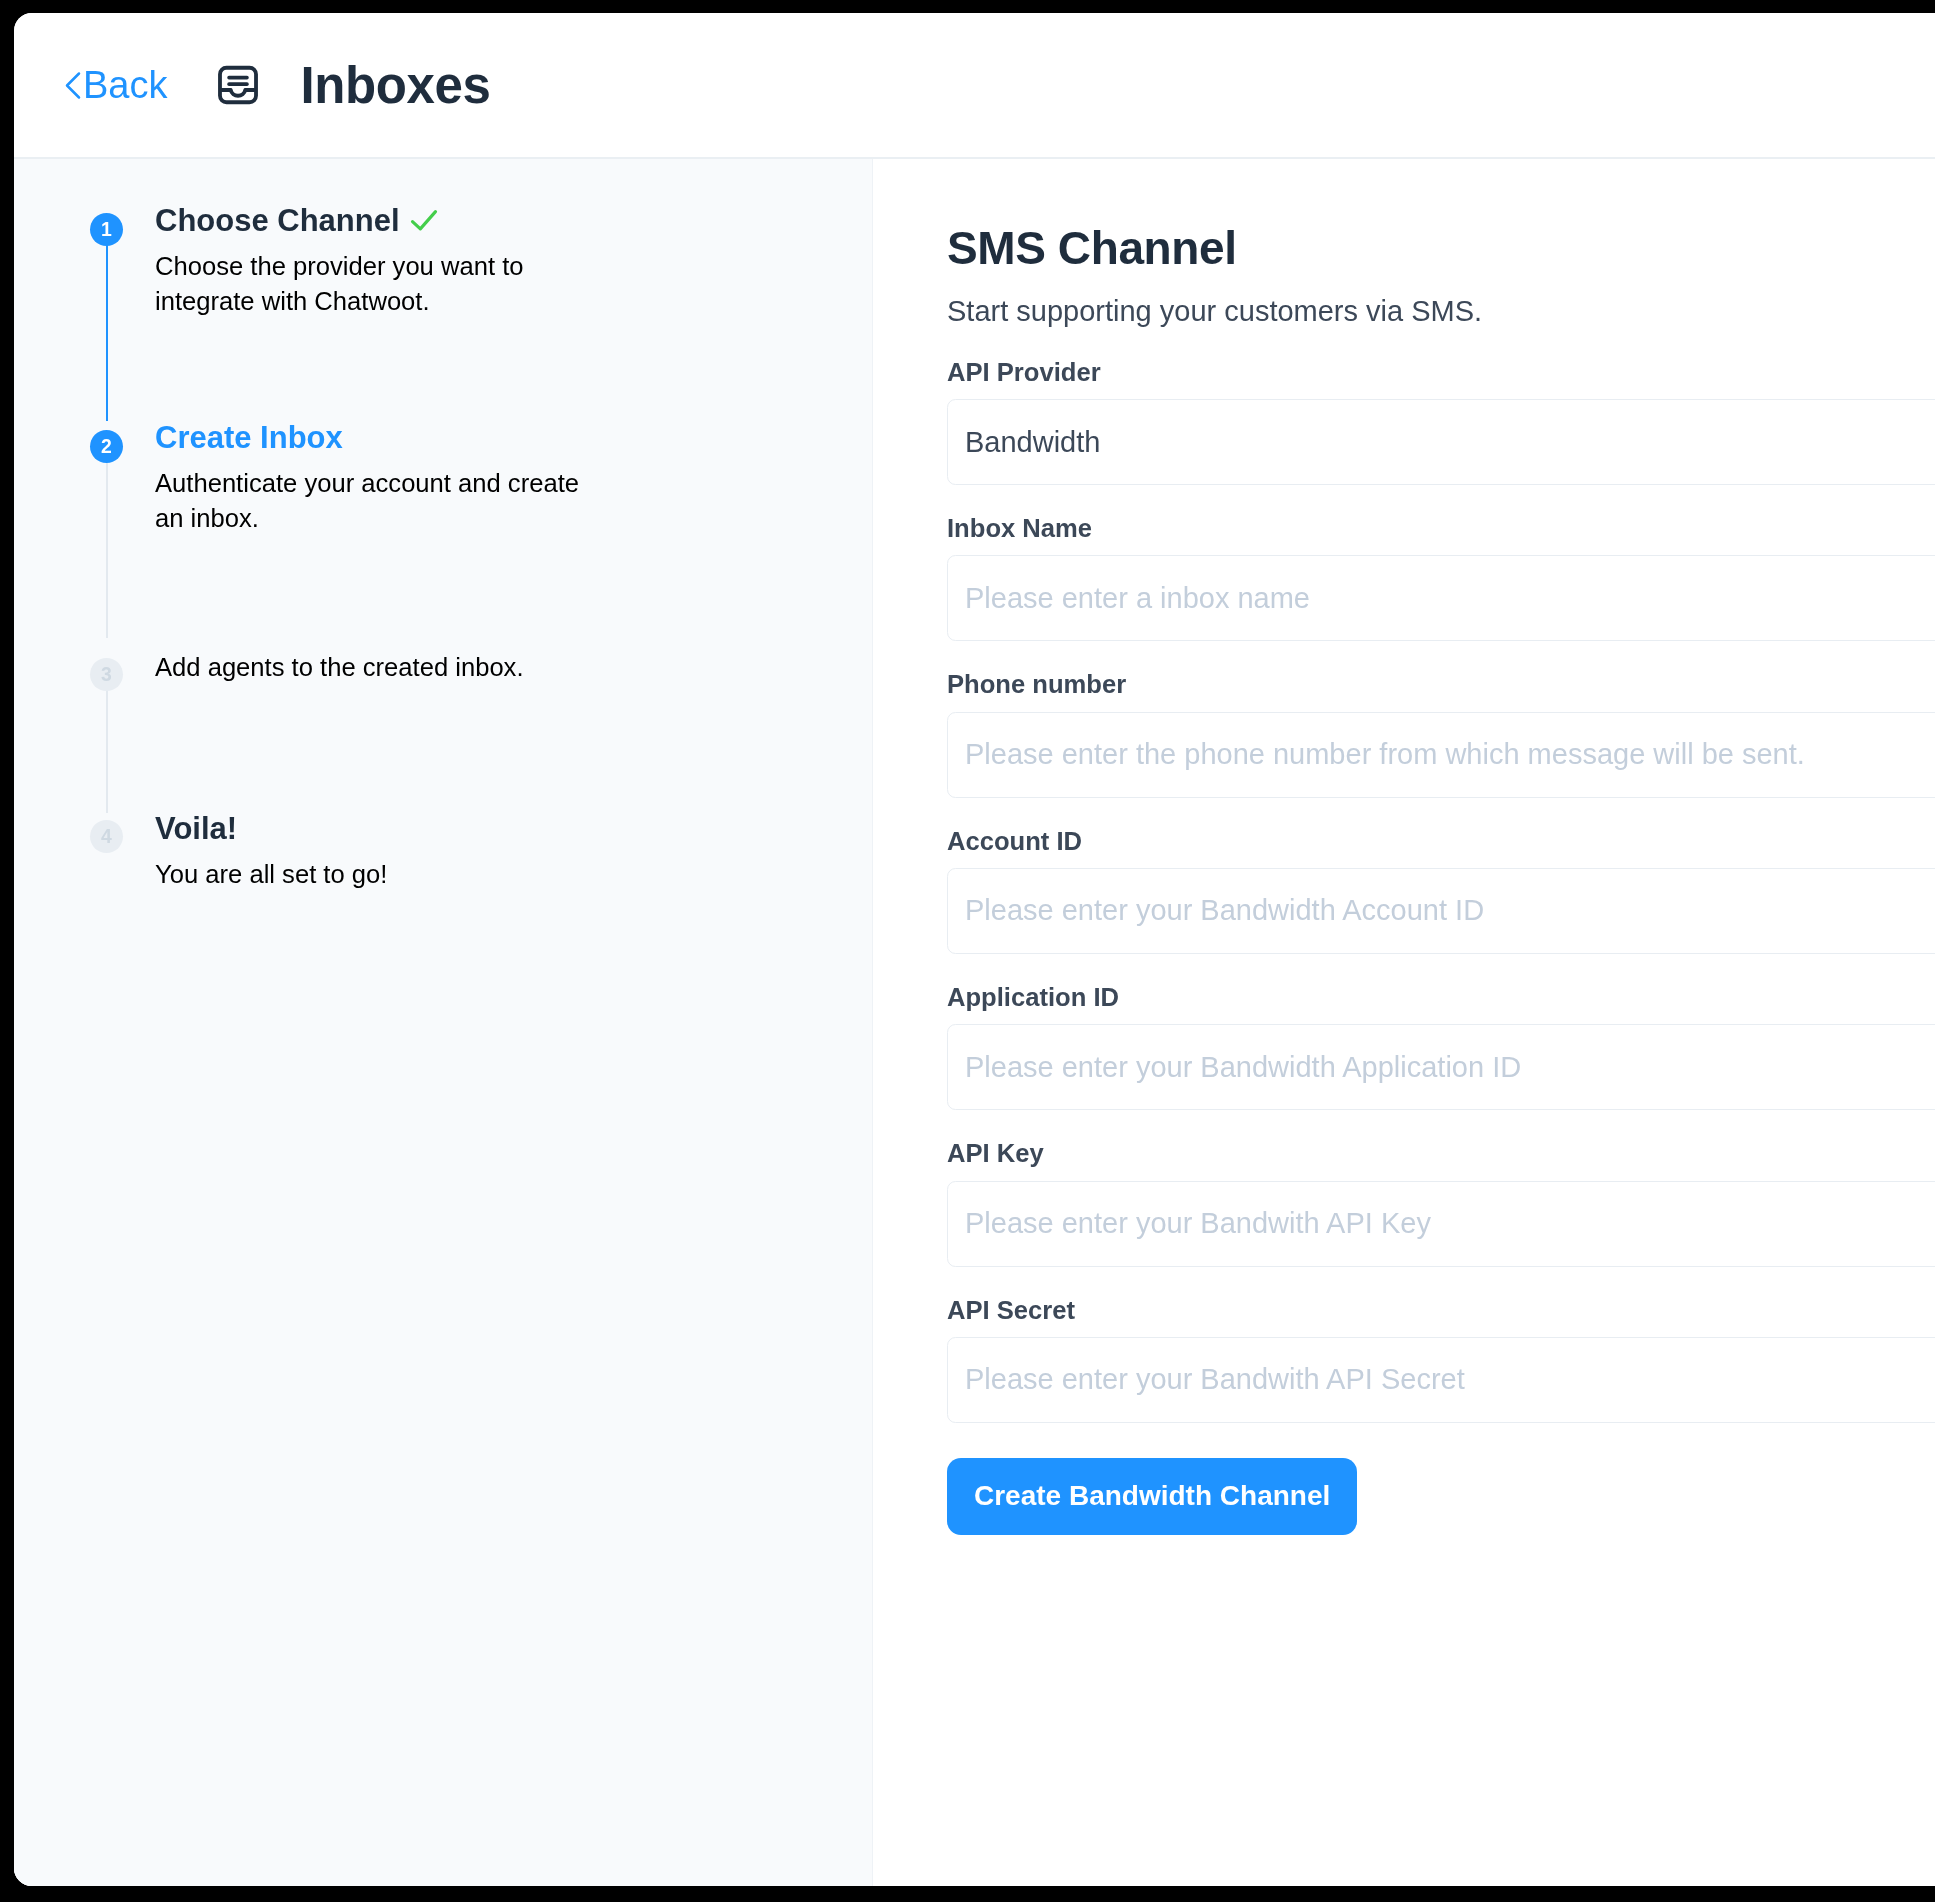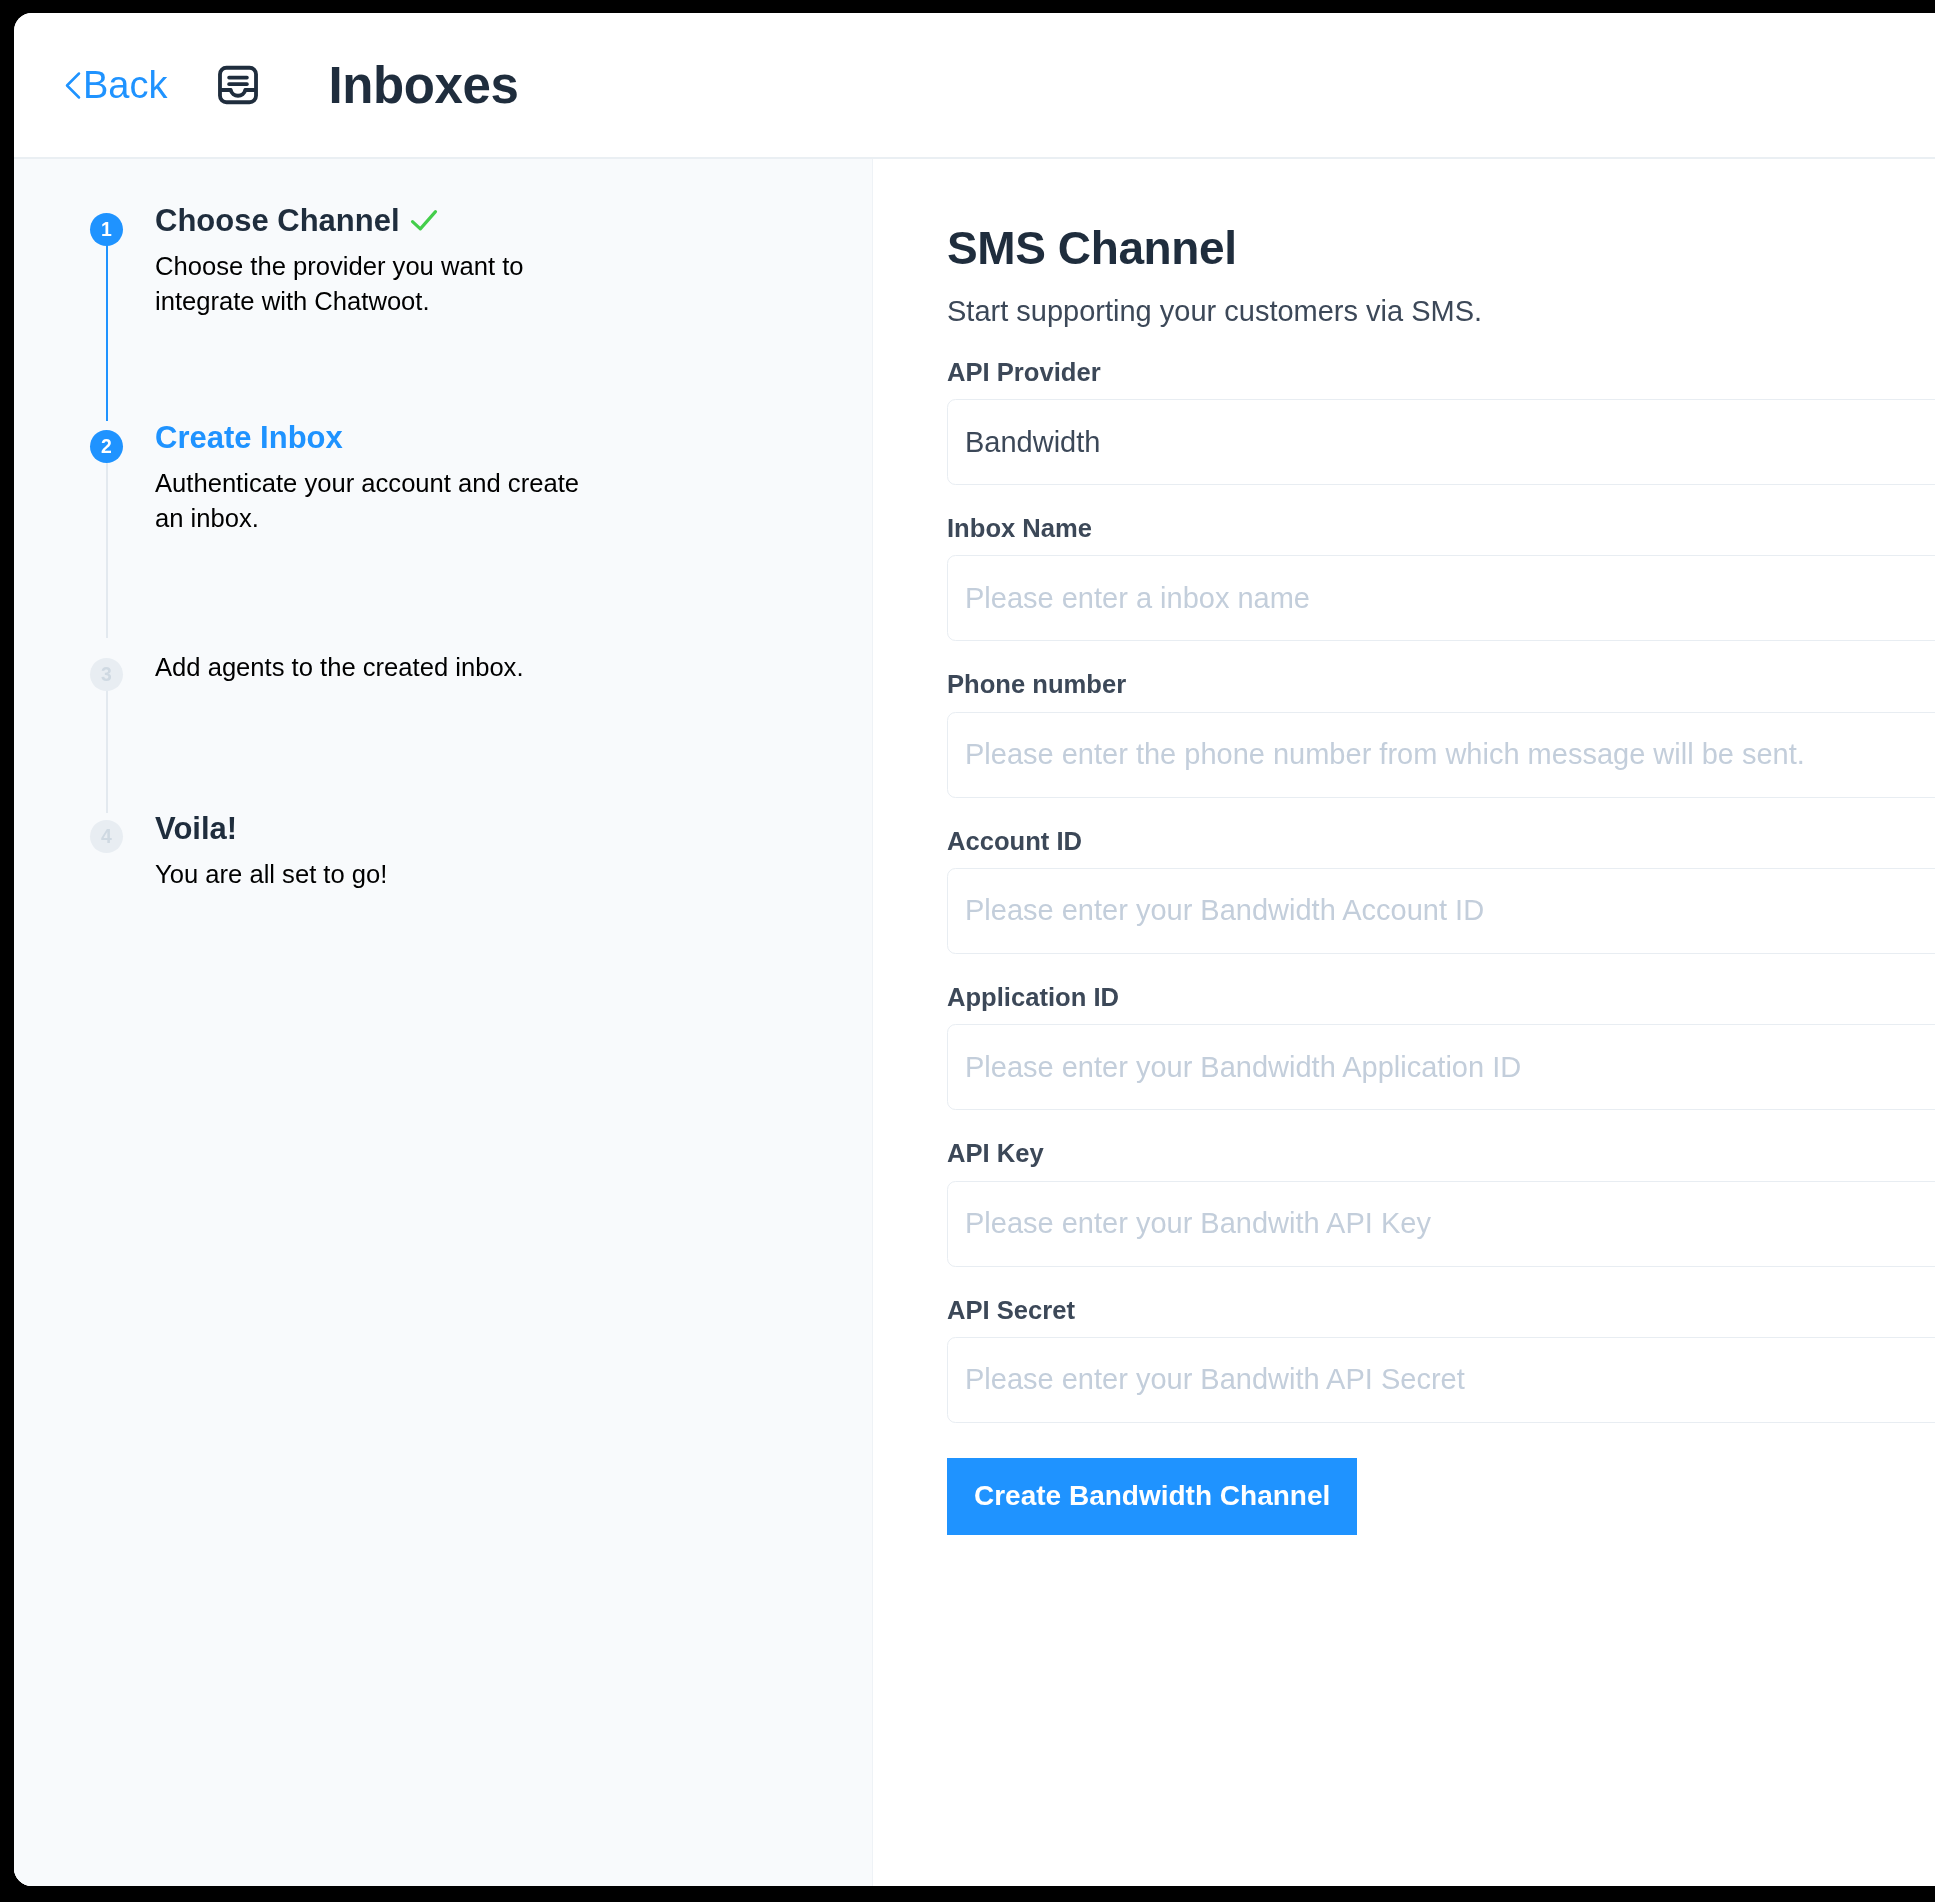--- a/index.html
+++ b/index.html
@@ -56,21 +56,21 @@
     width: 18px; height: 29px;
   }
 
   .header-icon {
     margin-left: 48px;
     width: 46px; height: 46px;
     display: block;
   }
 
   .header-title {
-    margin-left: 67px;
+    margin-left: 39px;
     font-size: 51px;
     font-weight: 700;
     color: #1f2d3d;
     letter-spacing: -0.4px;
     line-height: 1;
   }
 
   
   #body-row {
     flex: 1 1 auto;
@@ -200,21 +200,21 @@
     justify-content: space-between;
   }
 
   .submit-btn {
     margin-top: 35px;
     height: 77px;
     padding: 0 27px;
     background: #1f93ff;
     color: #ffffff;
     border: none;
-    border-radius: 0;
+    border-radius: 14px;
     font-size: 28px;
     font-weight: 700;
     font-family: "Liberation Sans", sans-serif;
     cursor: pointer;
     display: inline-flex;
     align-items: center;
   }
 </style>
 </head>
 <body>

